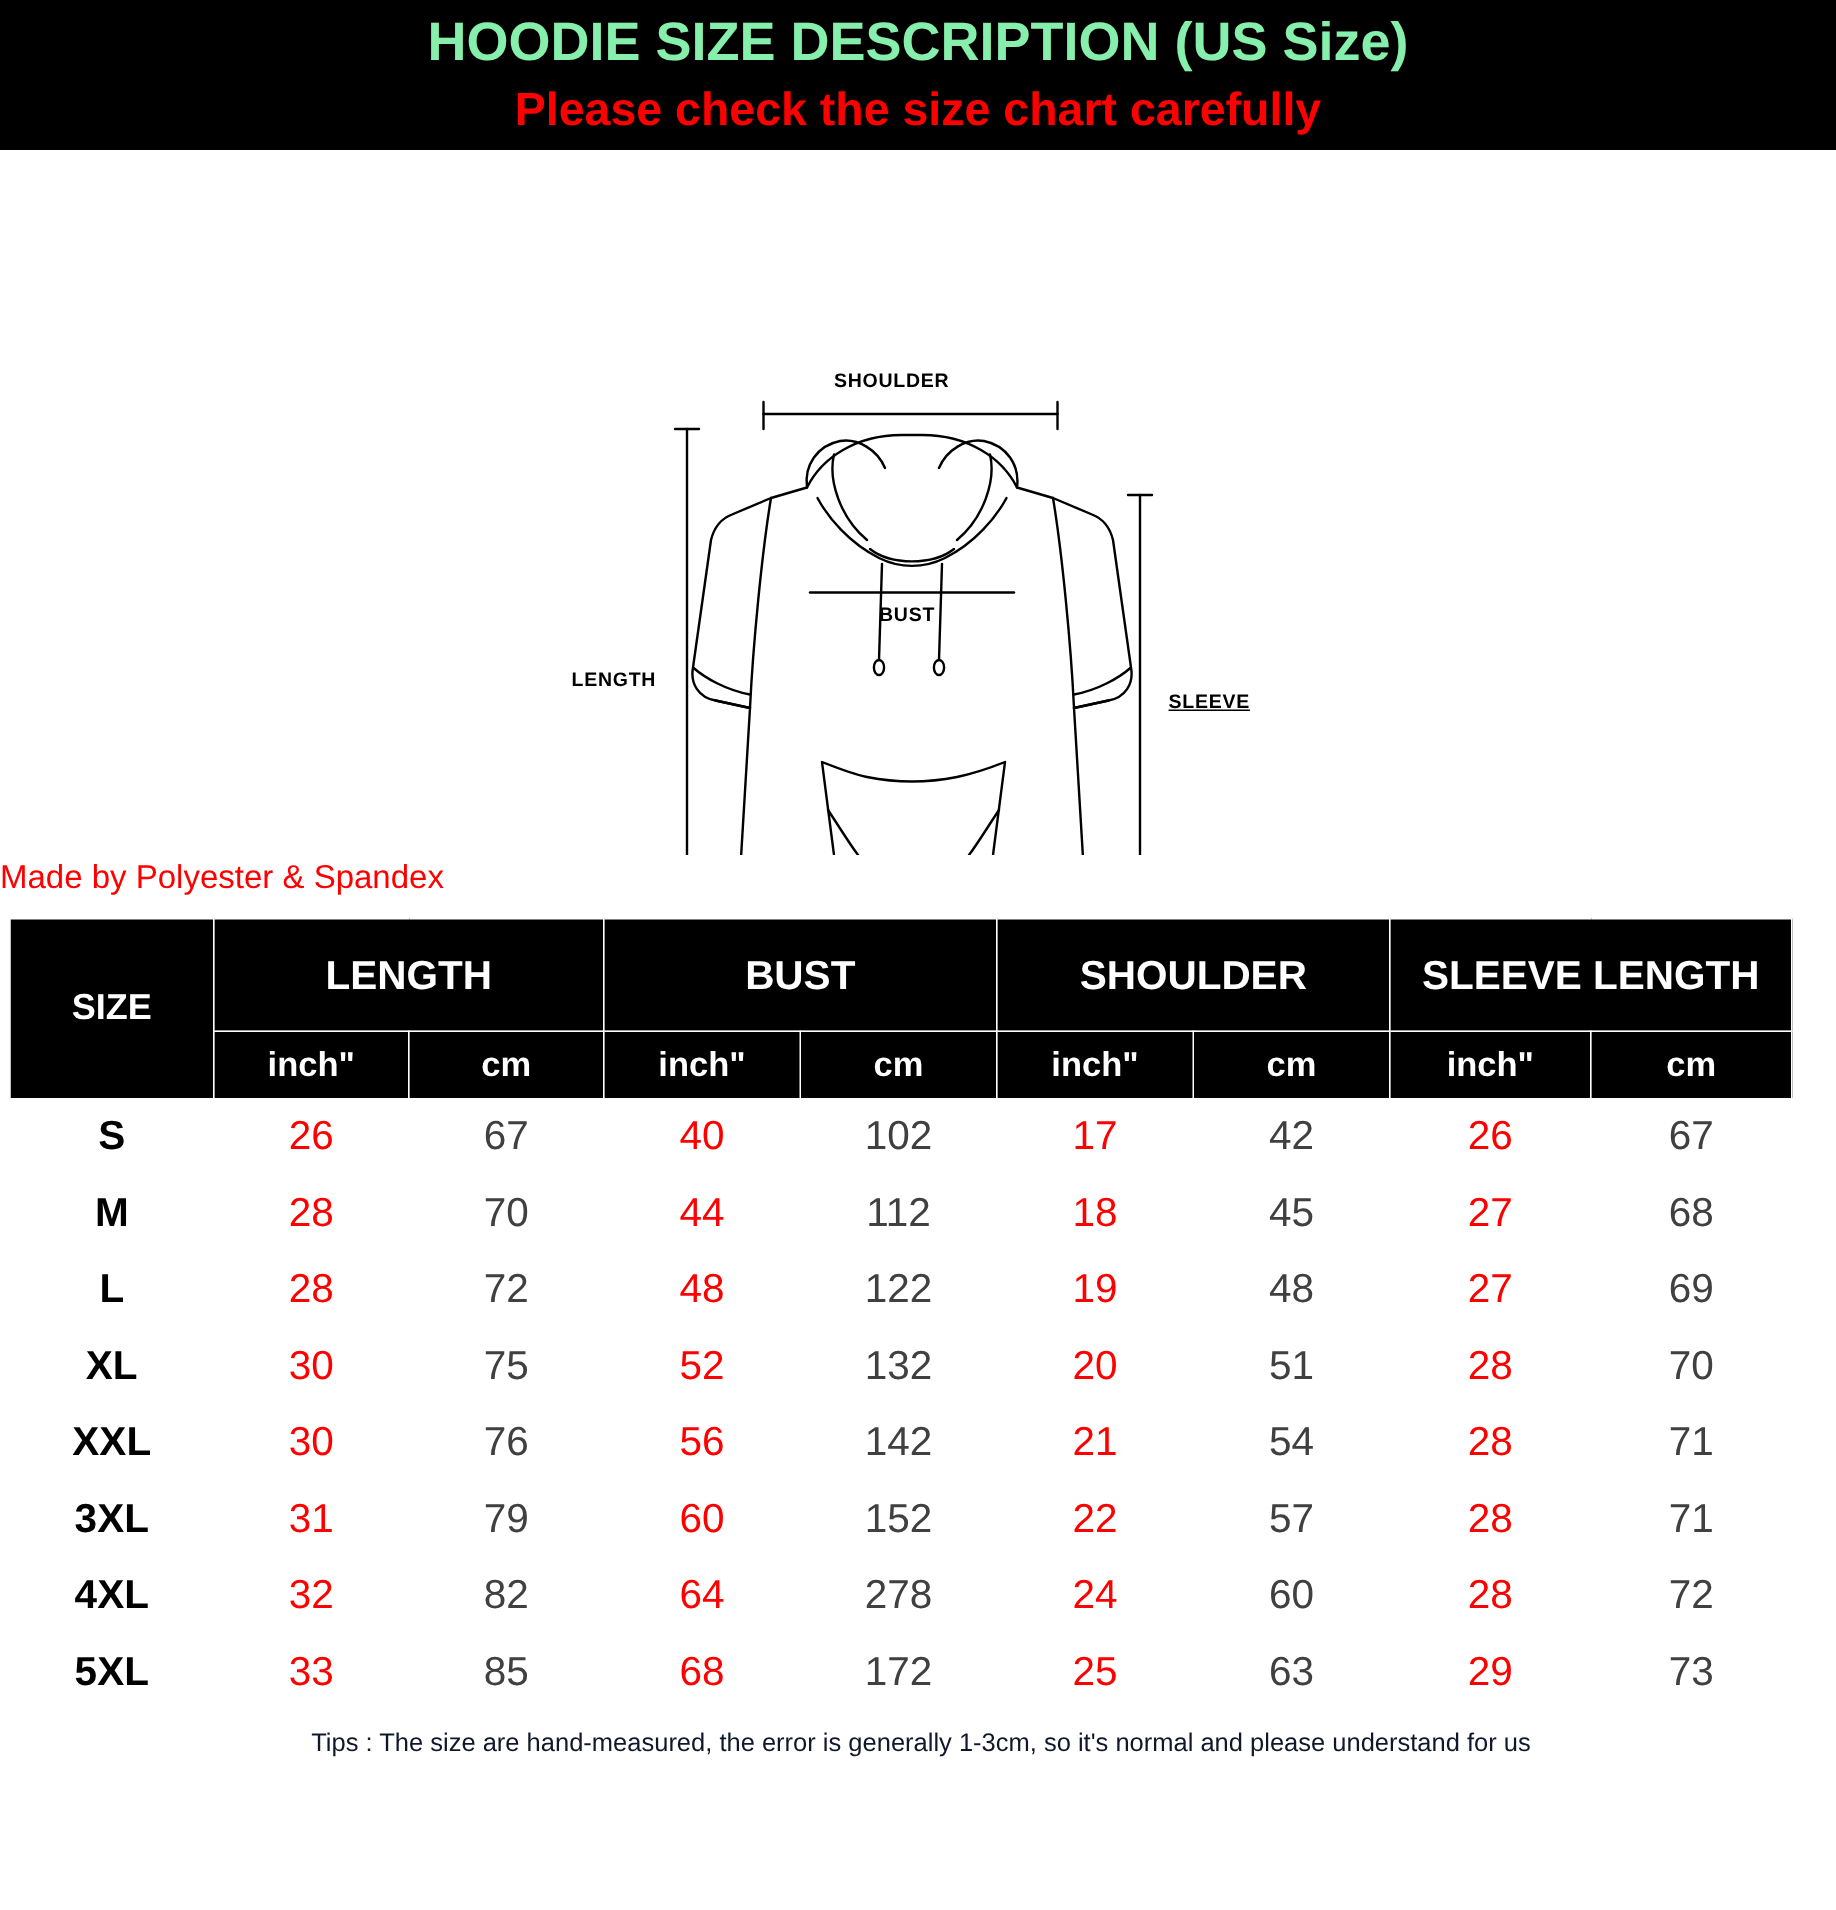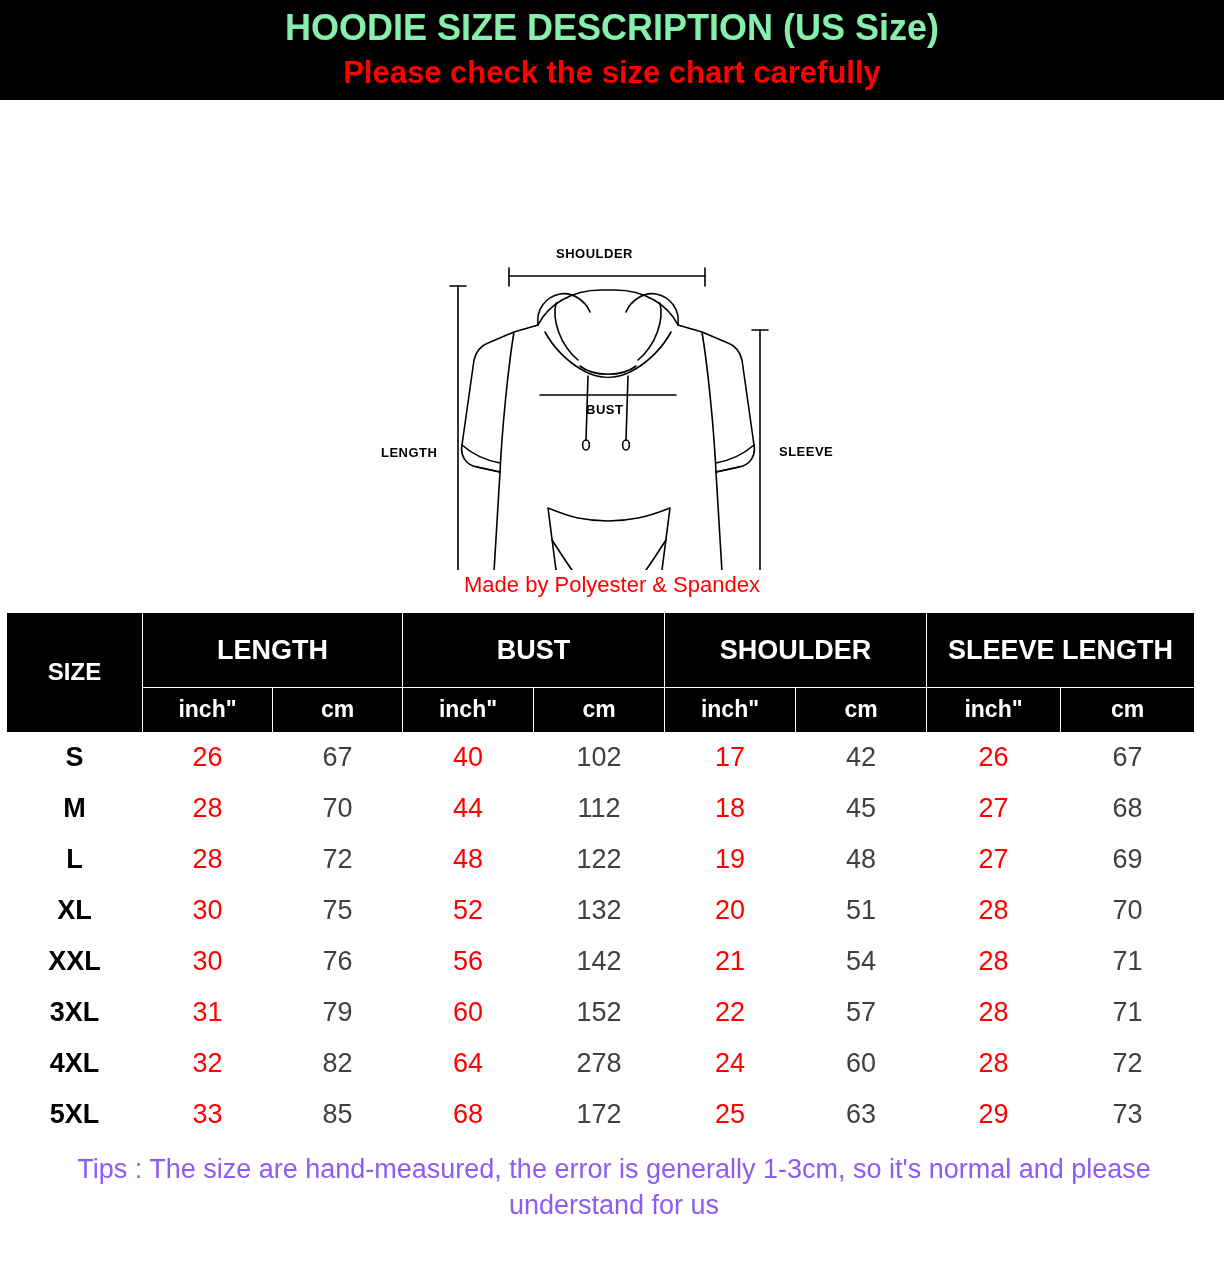--- a/index.html
+++ b/index.html
@@ -53,24 +53,24 @@
     position: absolute;
     font-size: 13px;
     font-weight: bold;
     letter-spacing: 0.5px;
     color: #000;
     white-space: nowrap;
   }
   .lbl-shoulder { left: 556px; top: 146px; }
   .lbl-bust     { left: 586px; top: 302px; }
   .lbl-length   { left: 381px; top: 345px; }
-  .lbl-sleeve   { left: 779px; top: 344px; }
+  .lbl-sleeve   { left: 779px; top: 360px; text-decoration: underline; }
 
   .material-note {
-    text-align: center;
+    text-align: left;
     color: #ff0000;
     font-size: 22px;
     margin-top: 2px;
     margin-bottom: 14px;
   }
 
   
   .table-wrap {
     padding: 0 6px;
   }
@@ -117,23 +117,23 @@
   }
   tbody td.inch {
     color: #ff0000;
   }
   tbody td.cm {
     color: #404040;
   }
 
   
   .tip {
-    color: #8b5cf6;
+    color: #0f172a;
     text-align: center;
-    font-size: 27px;
+    font-size: 17px;
     line-height: 1.35;
     padding: 10px 40px 0 44px;
   }
 </style>
 </head>
 <body>
 
 <div class="header-band">
   <div class="header-title">HOODIE SIZE DESCRIPTION (US Size)</div>
 </div>

